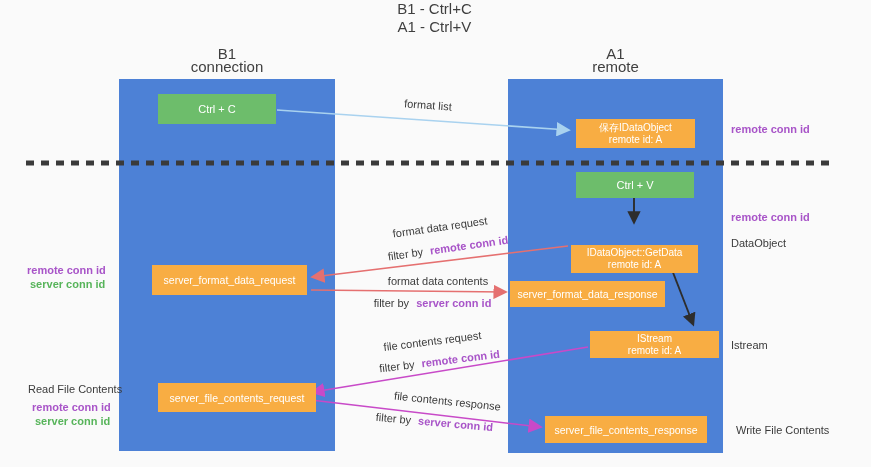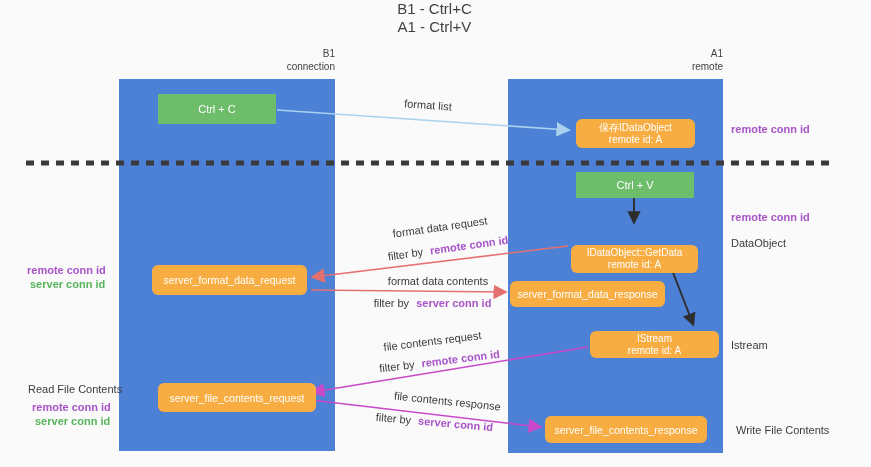--- a/index.html
+++ b/index.html
@@ -7,32 +7,32 @@
     width:871px; height:467px; position:relative; overflow:hidden;
     background:#fafafa;
     font-family:"Liberation Sans", sans-serif;
     color:#3b3b3b;
   }
   .canvas { position:absolute; inset:0; }
 
   .title { position:absolute; left:0; top:7; width:869px; text-align:center;
            font-size:15px; line-height:18px; color:#3f3f3f; z-index:3; }
 
-  .col-header { position:absolute; text-align:right; font-size:10px; line-height:13px;
+  .col-header { position:absolute; text-align:center; font-size:15px; line-height:13px;
                 color:#3f3f3f; z-index:3; }
 
   .column { position:absolute; background:var(--column-blue); z-index:1; }
 
   .arrows { position:absolute; left:0; top:0; z-index:2; pointer-events:none; }
 
   .box { position:absolute; z-index:3; display:flex; flex-direction:column;
          align-items:center; justify-content:center; color:#fff; text-align:left;
          white-space:nowrap; }
   .green  { background:var(--box-green);  font-size:11px; }
-  .orange { background:var(--box-orange); font-size:10.5px;border-radius:6px; }
+  .orange { background:var(--box-orange); font-size:10.5px; }
   .two-line { font-size:10px; line-height:12px; }
 
   .slabel { position:absolute; z-index:3; font-size:11px; white-space:nowrap; }
   .alabel { position:absolute; z-index:3; font-size:11px; white-space:nowrap;
             text-align:center; color:#3b3b3b; }
   .bold-purple { color:var(--purple); font-weight:bold; }
   .bold-green  { color:var(--green-text); font-weight:bold; }
   .dark { color:#3b3b3b; }
   .sp { margin-left:4px; }
 

